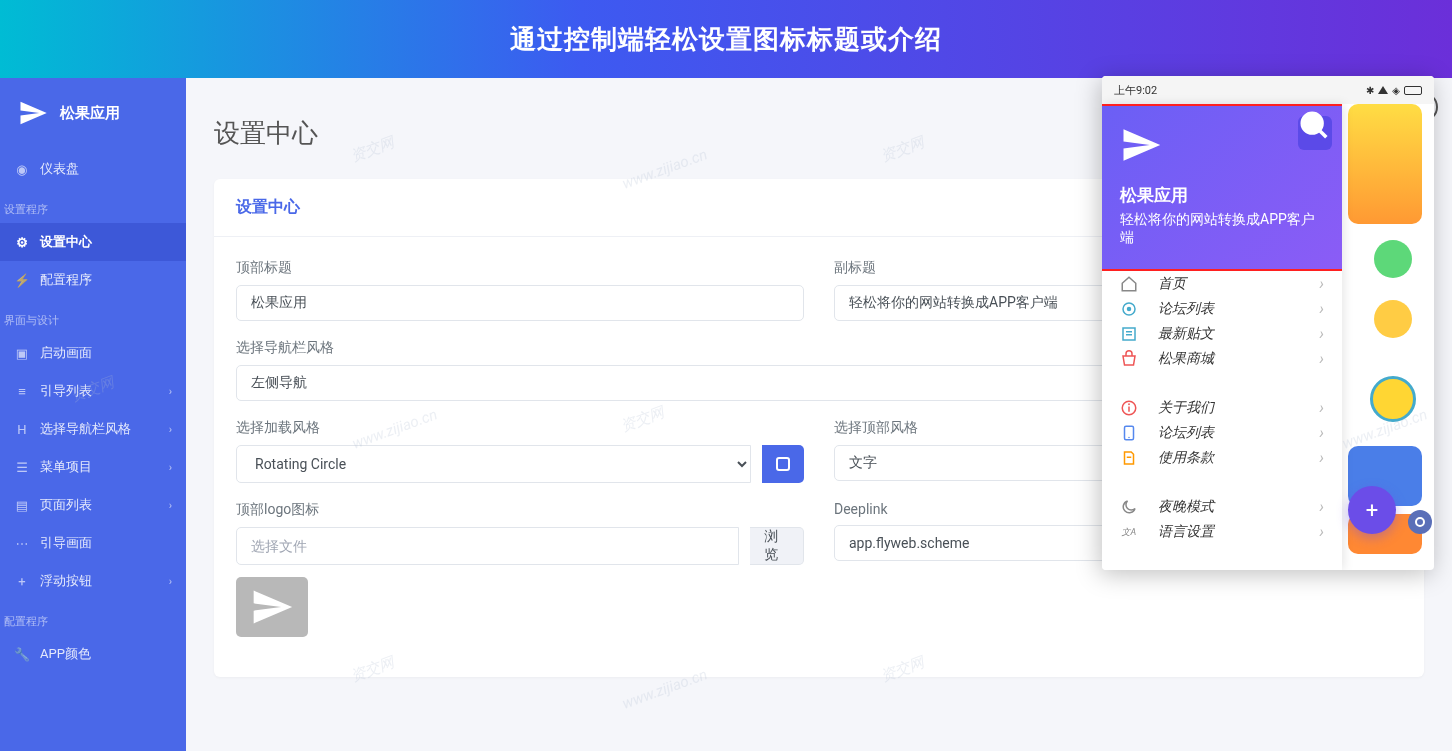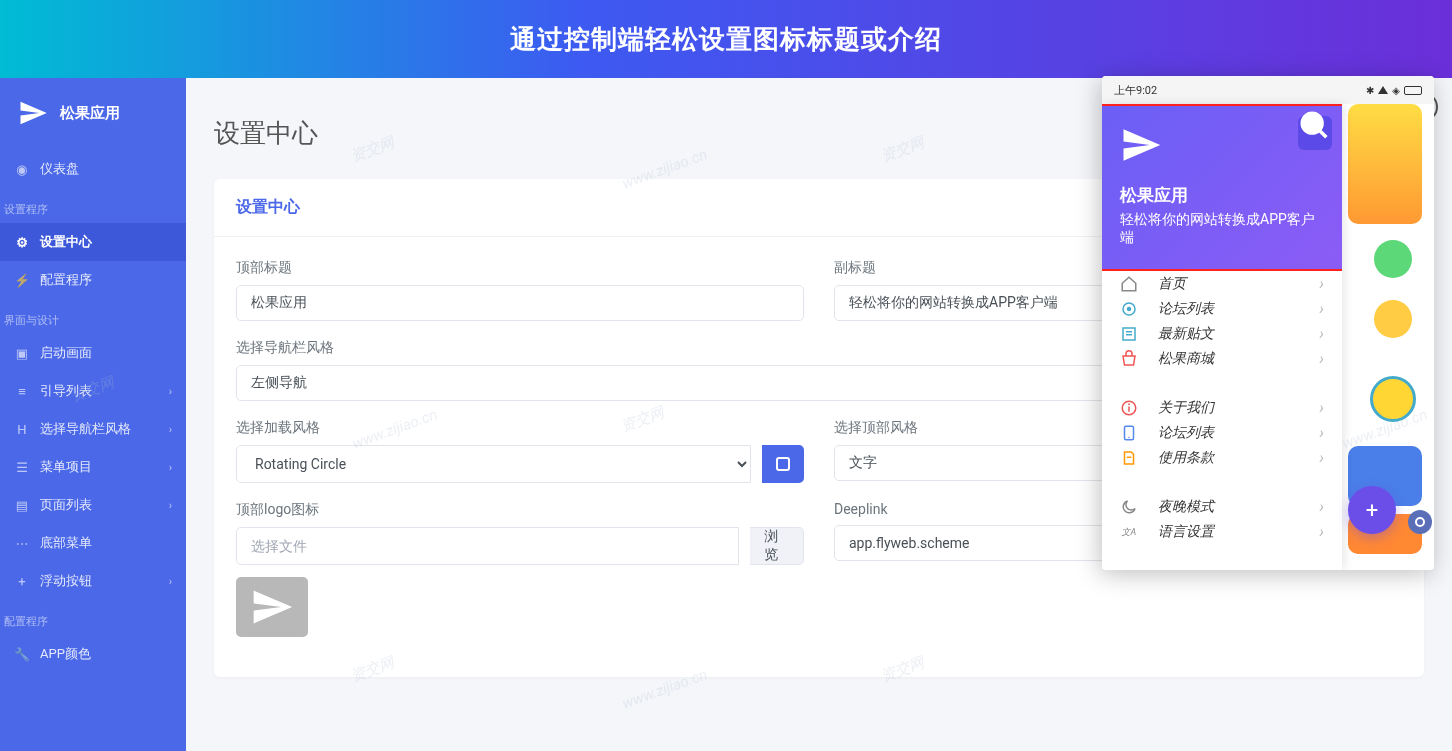--- a/index.html
+++ b/index.html
@@ -189,21 +189,21 @@
         <div class="sidebar-item">
           <span class="si-left">
             <span class="icon">▤</span>
             <span>页面列表</span>
           </span>
           <span class="chev">›</span>
         </div>
         <div class="sidebar-item">
           <span class="si-left">
             <span class="icon">⋯</span>
-            <span>底部菜单</span>
+            <span>引导画面</span>
           </span>
         </div>
         <div class="sidebar-item">
           <span class="si-left">
             <span class="icon">+</span>
             <span>浮动按钮</span>
           </span>
           <span class="chev">›</span>
         </div>
         <div class="sidebar-section">配置程序</div>

